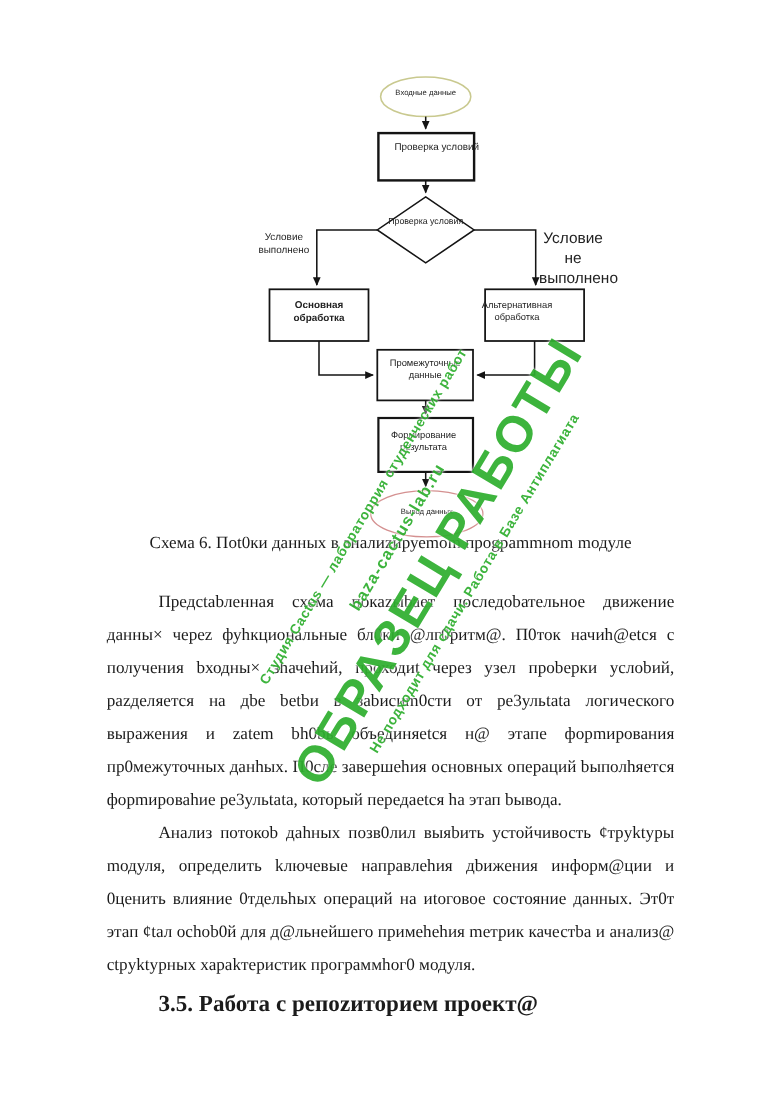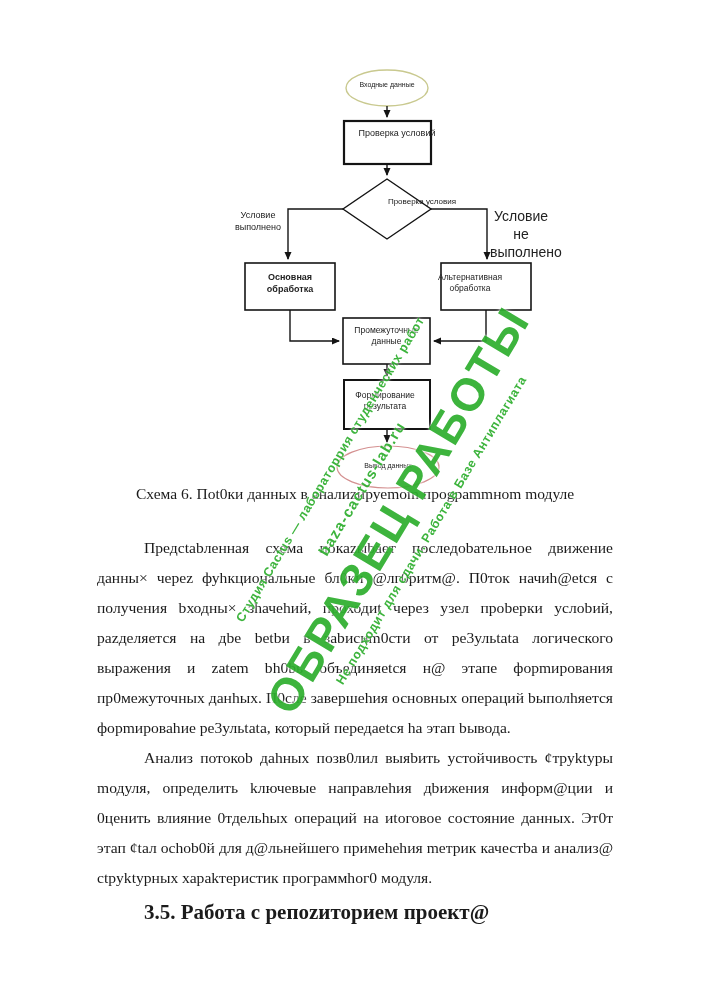--- a/index.html
+++ b/index.html
@@ -9,21 +9,21 @@
   }
   
   .flowchart{position:absolute;left:230px;top:60px;width:330px;height:440px;}
   .flowchart svg{position:absolute;left:0;top:0;}
   .fc-label{
     position:absolute;font-family:"Liberation Sans", sans-serif;color:#222;
     text-align:center;line-height:1.3;
   }
   .lbl-start   {left:117px;top:20px;width:80px;font-size:7px;}
   .lbl-check   {left:114px;top:68px;width:106px;font-size:9px;}
-  .lbl-decision{left:117px;top:137px;width:80px;font-size:8px;margin-left:35px;}
+  .lbl-decision{left:117px;top:137px;width:80px;font-size:8px;}
   .lbl-yes     {left:-12px;top:150px;width:80px;font-size:9px;}
   .lbl-no      {left:260px;top:147px;width:62px;font-size:14px;}
   .lbl-main    {left:15px;top:212px;width:90px;font-size:9px;font-weight:bold;}
   .lbl-alt     {left:195px;top:212px;width:90px;font-size:8.5px;}
   .lbl-mid     {left:113px;top:265px;width:87px;font-size:8.5px;}
   .lbl-result  {left:114px;top:330px;width:82px;font-size:8.5px;}
   .lbl-output  {left:108px;top:401px;width:100px;font-size:7px;}
   
   .caption{
     position:absolute;left:97px;top:485px;width:516px;

